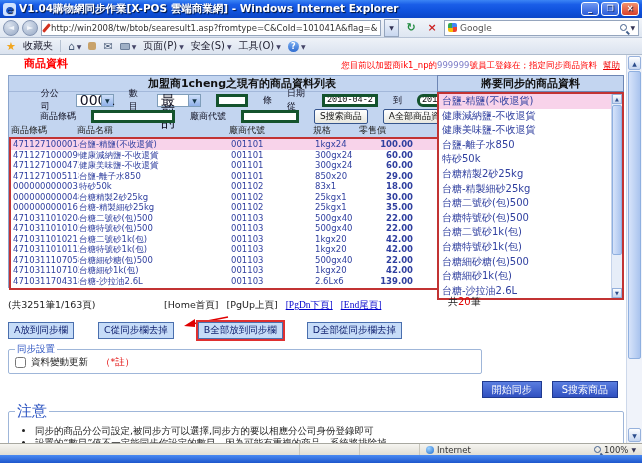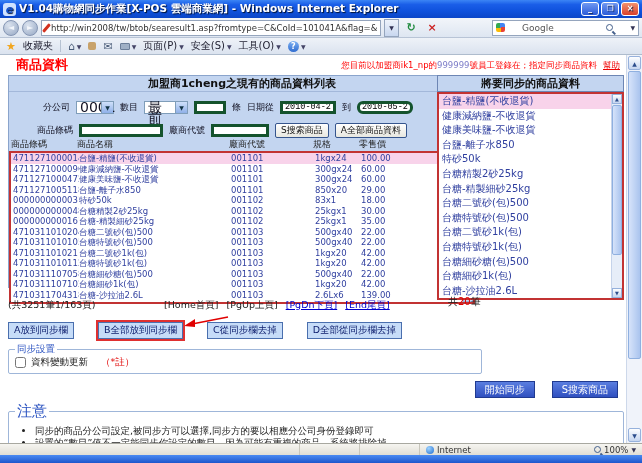--- a/index.html
+++ b/index.html
@@ -29,21 +29,21 @@
   .addrbox{flex:0 0 340px;height:16px;background:#fff;border:1px solid #95a5bd;
     display:flex;align-items:center;padding:0 3px;gap:3px;overflow:hidden;}
   .pencil{width:3px;height:10px;background:#d33321;transform:rotate(40deg);border-radius:1px;flex:0 0 auto;}
   .url{font-size:8.5px;color:#333;white-space:nowrap;overflow:hidden;}
   .dropbtn{width:15px;height:18px;background:linear-gradient(#eef3fb,#c8d7ef);
     border:1px solid #95a5bd;font-size:6px;color:#335;text-align:center;line-height:16px;flex:0 0 auto;}
   .ab-ico{width:18px;height:18px;text-align:center;line-height:17px;font-size:11px;flex:0 0 auto;}
   .refresh{color:#1f8a3d;font-weight:bold;}
   .stop{color:#cc2222;font-weight:bold;}
   .searchbox{flex:1;height:16px;background:#fff;border:1px solid #95a5bd;
-    display:flex;align-items:center;gap:17px;padding:0 3px;margin-left:48px;}
+    display:flex;align-items:center;gap:3px;padding:0 3px;}
   .gicon{width:9px;height:9px;border-radius:2px;flex:0 0 auto;
     background:conic-gradient(#4285f4 0 25%,#ea4335 0 50%,#fbbc05 0 75%,#34a853 0);}
   .sval{flex:1;font-size:9px;color:#555;}
   .mag{width:7px;height:7px;border:1.5px solid #44608c;border-radius:50%;position:relative;flex:0 0 auto;}
   .mag::after{content:"";position:absolute;width:4px;height:1.5px;background:#44608c;
     transform:rotate(45deg);left:5px;top:7px;}
   .sarrow{font-size:6px;color:#335;}
 
   
   .commandbar{position:absolute;top:38px;left:0;right:0;height:17px;
@@ -54,80 +54,80 @@
   .cico{font-size:11px;color:#4a5c78;}
   .cmenu{display:flex;align-items:center;gap:2px;}
   .carr{font-size:6px;color:#446;}
   .prn{width:10px;height:7px;background:#9fb0c6;border:1px solid #6c7f9a;border-radius:1px;}
   .rss{width:8px;height:8px;border-radius:2px;background:#c8a26a;}
   .hlp{width:11px;height:11px;border-radius:50%;background:linear-gradient(#7fb2f2,#2f6cd0);
     color:#fff;font-size:8px;line-height:11px;text-align:center;font-weight:bold;}
 
   
   .content{position:absolute;top:55px;left:0;right:0;height:388px;background:#fff;overflow:hidden;font-size:9px;color:#222;}
-  .page-title{position:absolute;left:16px;top:1px;color:#f00;font-weight:bold;font-size:13px;}
+  .page-title{position:absolute;left:24px;top:1px;color:#f00;font-weight:bold;font-size:11px;}
   .login-notice{position:absolute;right:22px;top:5px;color:#f00;font-size:8.5px;white-space:nowrap;}
   .login-emp{color:#7d7dc8;}
   .help-link{color:#e00;text-decoration:underline;margin-left:6px;cursor:pointer;}
 
   
   .left-panel{position:absolute;left:8px;top:20px;width:468px;height:213px;
     background:#c3d5f0;border:1px solid #8aa4cc;}
   .lp-title{height:16px;line-height:16px;text-align:center;font-weight:bold;font-size:11px;
     border-bottom:1px solid #a3b8da;color:#111;}
-  .frow{display:flex;align-items:center;height:16px;padding:0 8px;gap:6px;font-size:9px;color:#112;margin-top:7px;}
+  .frow{display:flex;align-items:center;height:16px;padding:0 2px;gap:15px;font-size:9px;color:#112;}
   .frow input{height:13px;border:3px solid #14532d;font-size:8.5px;padding:0 2px;font-family:Liberation Mono, monospace;}
   .xp-select{display:inline-flex;align-items:stretch;background:#fff;border:1px solid #7f9db9;height:13px;}
   .xs-text{padding:0 3px;line-height:11px;font-size:14px;}
   .xs-btn{width:12px;background:linear-gradient(#cfe0fa,#8fb0e8);color:#134;font-size:6px;
     line-height:11px;text-align:center;border-left:1px solid #7f9db9;}
   .btn-xp{height:15px;font-size:9px;background:linear-gradient(#ffffff,#e7e7df);
     border:1px solid #35558d;border-radius:2px;padding:0 5px;color:#111;font-family:inherit;}
   .grid-head{display:flex;height:13px;align-items:center;font-size:9px;color:#222;padding-left:2px;}
   .c1{width:66px;flex:0 0 auto;overflow:hidden;white-space:nowrap;}
   .c2{width:152px;flex:0 0 auto;overflow:hidden;white-space:nowrap;}
   .c3{width:84px;flex:0 0 auto;overflow:hidden;white-space:nowrap;}
   .c4{width:46px;flex:0 0 auto;overflow:hidden;white-space:nowrap;}
   .c5{width:58px;flex:0 0 auto;overflow:hidden;white-space:nowrap;}
   .grid-body{position:relative;height:153px;background:#fff;border:2px solid #c23333;overflow:hidden;}
   .trow{display:flex;height:10.5px;line-height:10.5px;font-size:8.5px;color:#2f3f9f;padding-left:2px;cursor:default;}
-  .trow .c5{padding-right:6px;}
+  .trow .c5{text-align:right;padding-right:6px;font-weight:bold;}
   .trow.sel{background:#f8d3ea;}
 
   
   .mscroll{position:absolute;top:0;right:0;bottom:0;width:11px;background:#e6edf8;border-left:1px solid #c5d3ea;}
   .ms-up,.ms-dn{position:absolute;left:0;right:0;height:10px;
     background:linear-gradient(#fdfeff,#c6d6f0);border:1px solid #96b1dc;
     color:#2c4d8c;font-size:5px;text-align:center;line-height:9px;}
   .ms-up{top:0;} .ms-dn{bottom:0;}
   .ms-th{position:absolute;left:0;right:0;background:linear-gradient(90deg,#d6e3fa,#aac4ee);
     border:1px solid #8fb0e0;border-radius:2px;}
 
   
   .pagination{position:absolute;top:244px;left:8px;font-size:9.5px;color:#222;white-space:nowrap;}
   .pg-nav{position:absolute;left:156px;top:0;}
   .pg-nav span{margin-right:5px;}
-  .pg-link{color:#0000cc;text-decoration:underline;cursor:pointer;}
+  .pg-link{color:#0000cc;text-decoration:underline;cursor:pointer;font-family:Liberation Serif, serif;}
   .hint{position:absolute;top:255px;left:198px;color:#e00000;font-size:9px;white-space:nowrap;}
   .hint-arrow{position:absolute;top:259px;left:178px;}
   .action-row{position:absolute;top:267px;left:8px;display:flex;gap:24px;}
   .act{height:17px;background:#c6dcf8;border:1px solid #4a6fae;font-size:9.5px;
     color:#0a1a6a;padding:0 5px;font-family:inherit;}
   .act.hl{box-shadow:0 0 0 2px #e03030;}
 
   
   .sync-settings{position:absolute;top:288px;left:8px;width:474px;height:31px;
     border:1px solid #9fb6d9;border-radius:2px;margin:0;padding:0 6px;}
   .sync-settings legend{color:#2a52c0;font-size:9.5px;padding:0 2px;}
   .ss-row{display:flex;align-items:center;gap:5px;font-size:9.5px;color:#222;}
   .ss-row input{width:11px;height:11px;margin:0;}
   .note-mark{color:#e00000;margin-left:8px;}
 
   
-  .blue-actions{position:absolute;top:326px;right:24px;display:flex;gap:17px;}
+  .blue-actions{position:absolute;top:326px;right:24px;display:flex;gap:10px;}
   .bbtn{height:17px;background:linear-gradient(#5a7ee0,#3050c0);color:#fff;font-size:10px;
     border:1px solid #203a90;padding:0 9px;font-family:inherit;}
 
   
   .notes{position:absolute;top:347px;left:8px;right:18px;height:60px;
     border:1px solid #9fb6d9;border-radius:2px;margin:0;padding:0 6px;}
   .notes legend{color:#2a52c0;font-size:15px;padding:0 2px;}
   .notes ul{margin:4px 0 0 20px;padding:0;font-size:9.5px;color:#222;}
   .notes li{line-height:11.5px;}
 
@@ -392,22 +392,22 @@
       </span>
     </div>
 
     <svg class="hint-arrow" width="52" height="14">
       <line x1="50" y1="3" x2="14" y2="10" stroke="#e00000" stroke-width="1.5"></line>
       <polygon points="6,12 17,5 17,13" fill="#e00000"></polygon>
     </svg>
 
     <div class="action-row">
         <button class="act">A放到同步欄</button>
+        <button class="act">C從同步欄去掉</button>
         <button class="act hl">B全部放到同步欄</button>
-        <button class="act">C從同步欄去掉</button>
         <button class="act">D全部從同步欄去掉</button>
       </div>
 
     <fieldset class="sync-settings">
       <legend>同步設置</legend>
       <div class="ss-row">
         <input type="checkbox" style="">
         <span>資料變動更新</span>
         <span class="note-mark">（*註）</span>
       </div>

